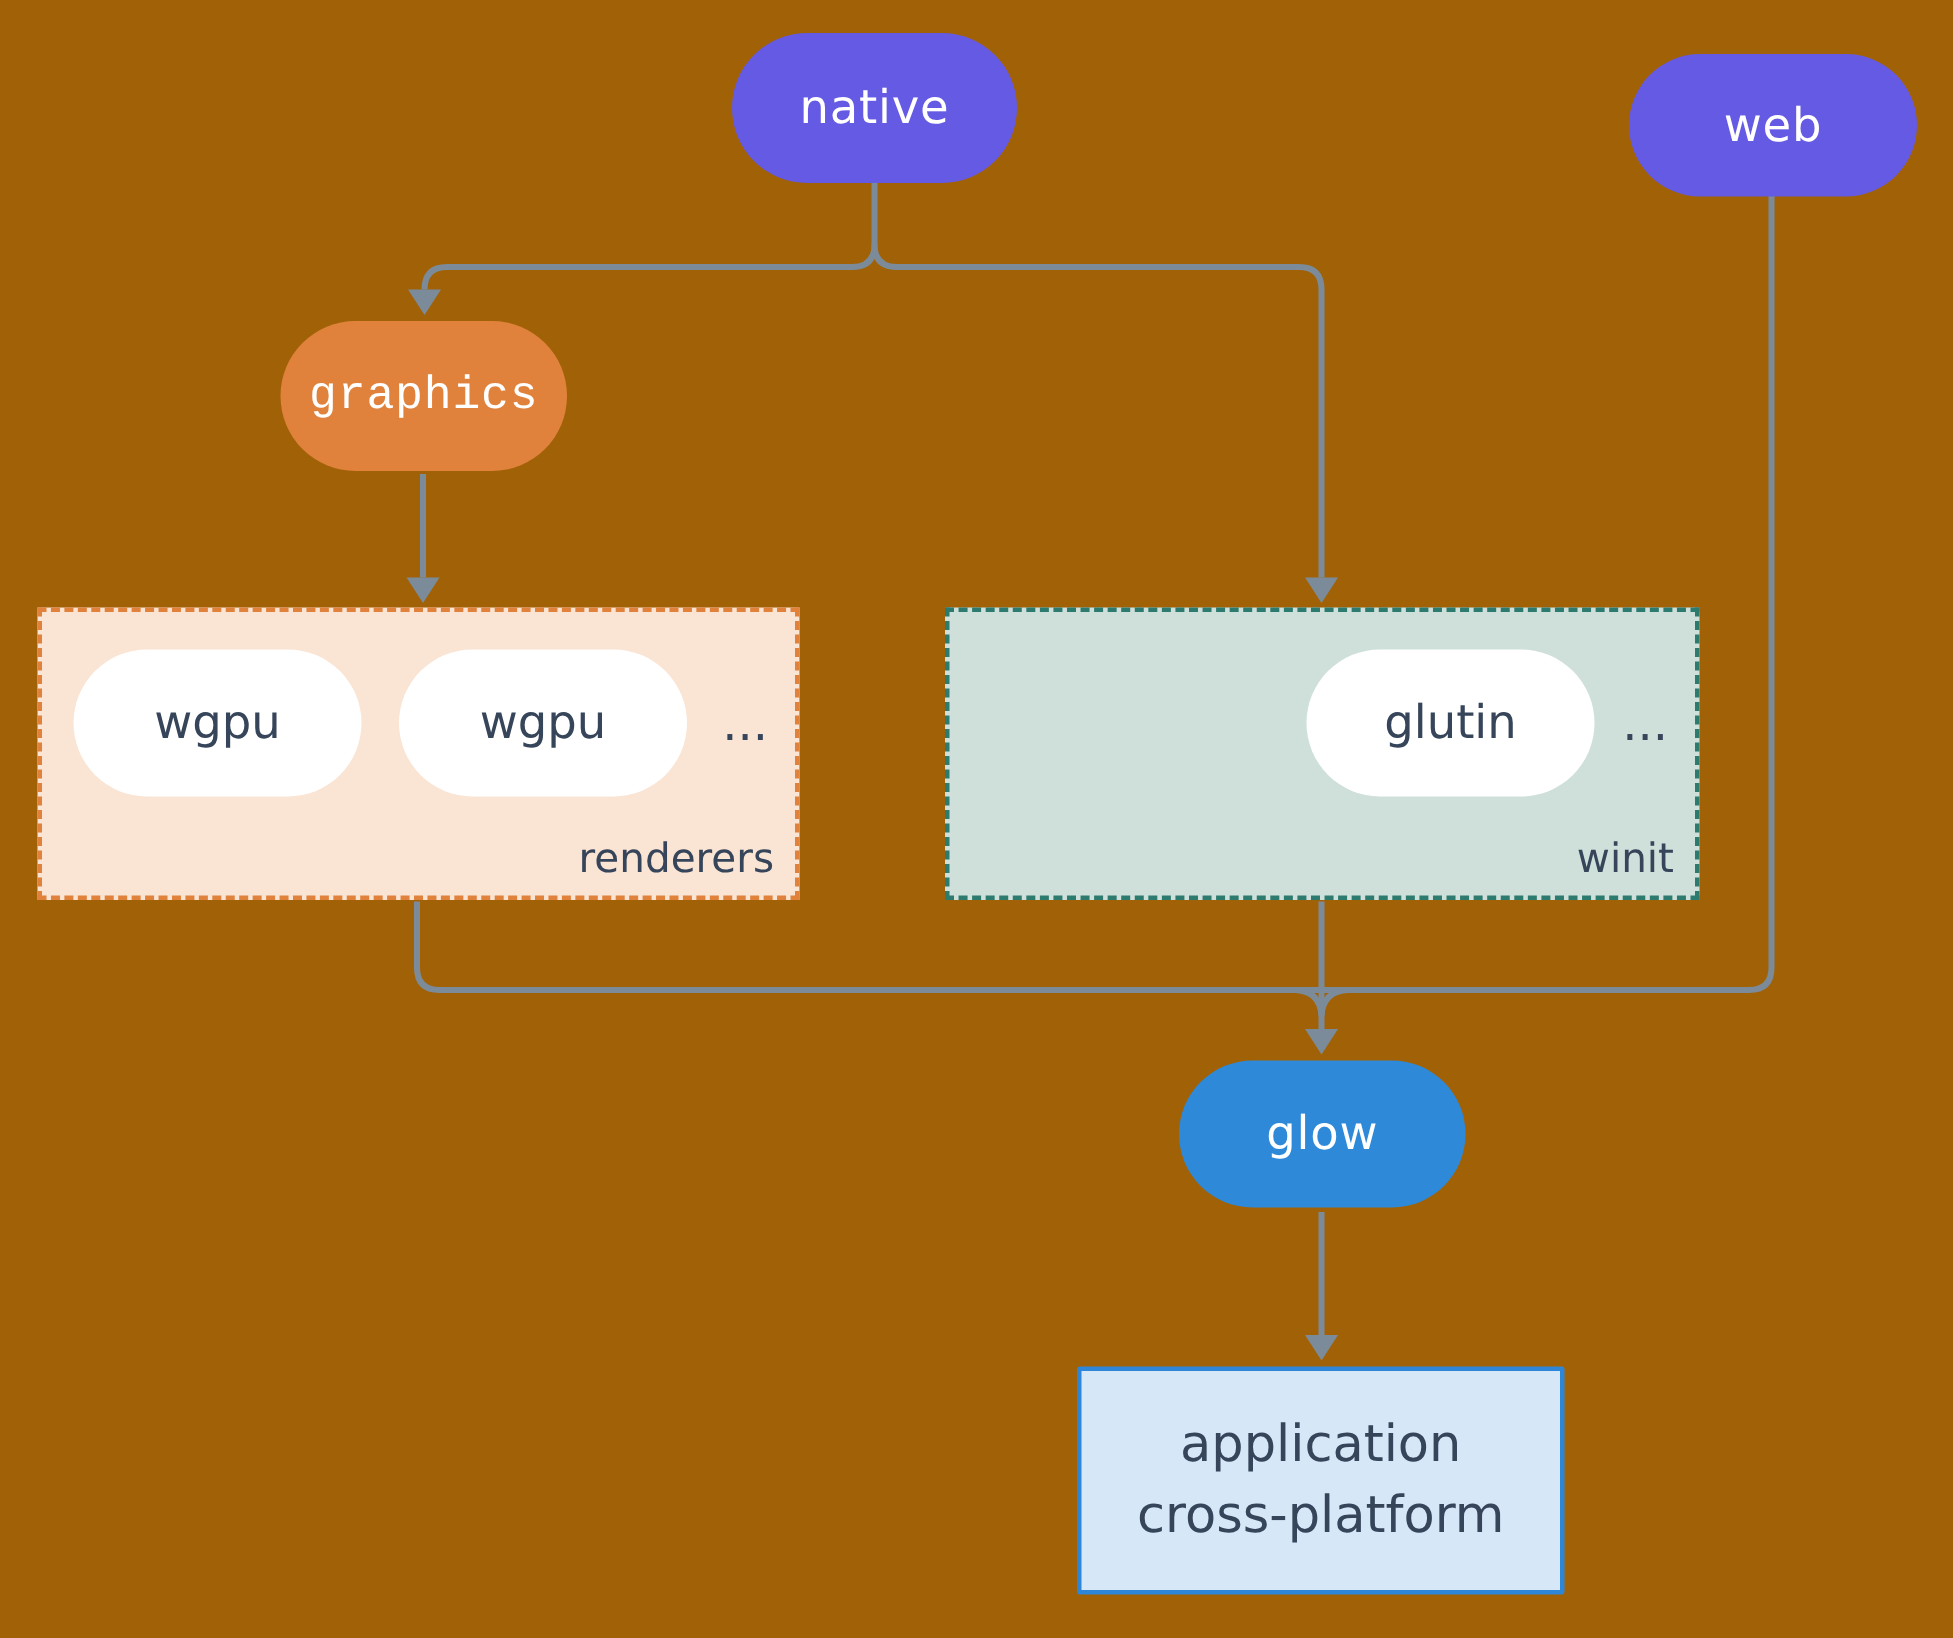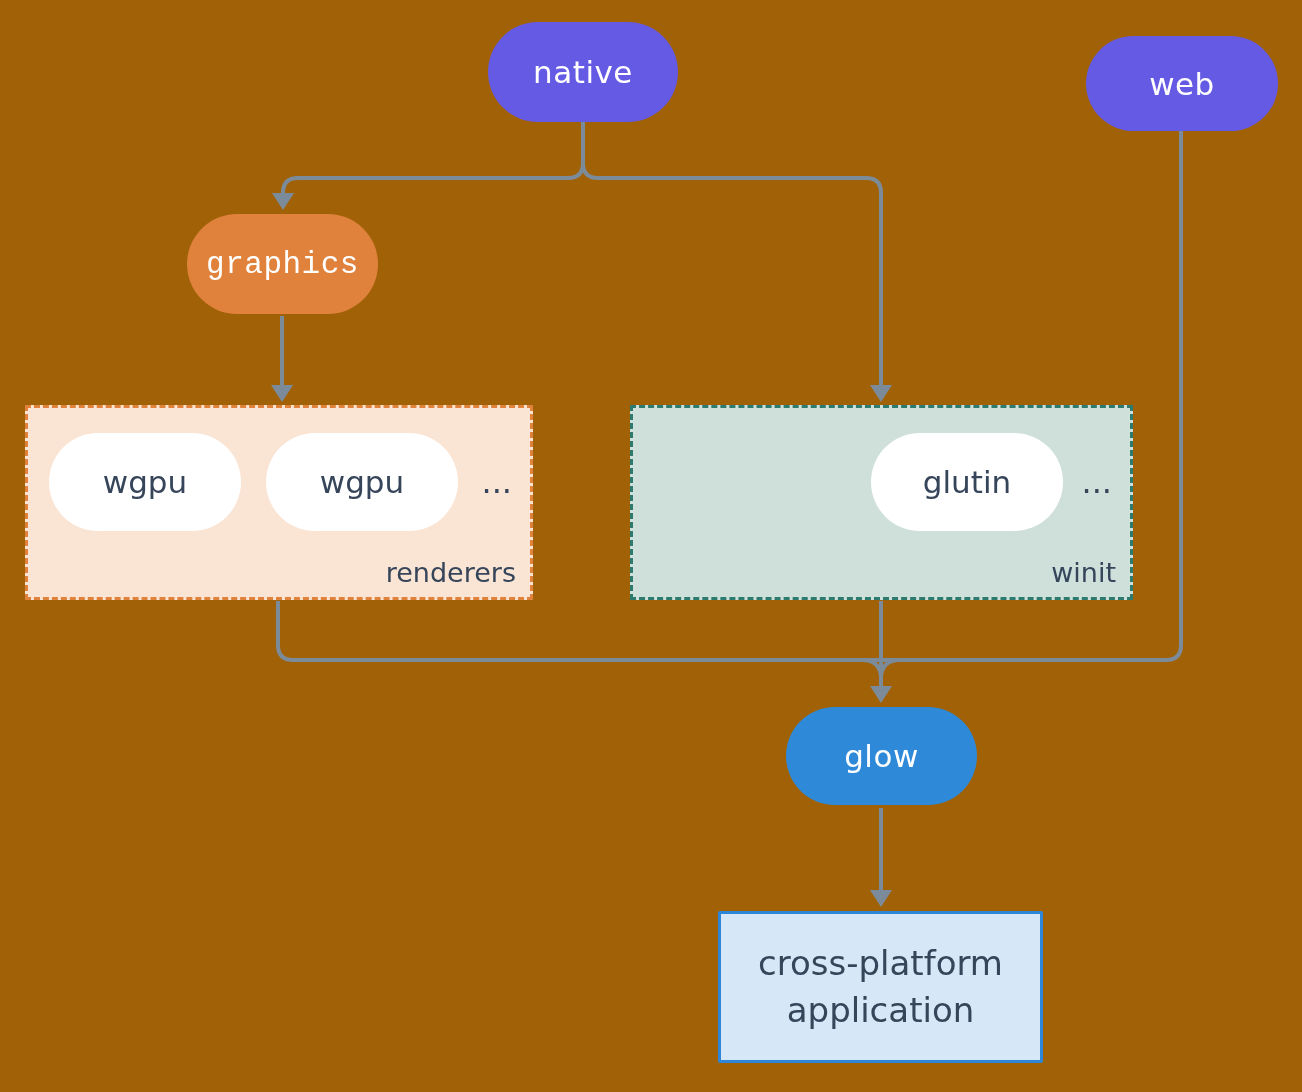--- a/index.html
+++ b/index.html
@@ -173,17 +173,17 @@
     </div>
     <div class="ellipsis">...</div>
     <div class="group-label">winit</div>
   </div>
 
   <div class="pill pill-iced">
     <span>glow</span>
   </div>
 
   <div class="app-box">
+    <span>application</span>
     <span>cross-platform</span>
-    <span>application</span>
   </div>
 
 </div>
 
 </body></html>

